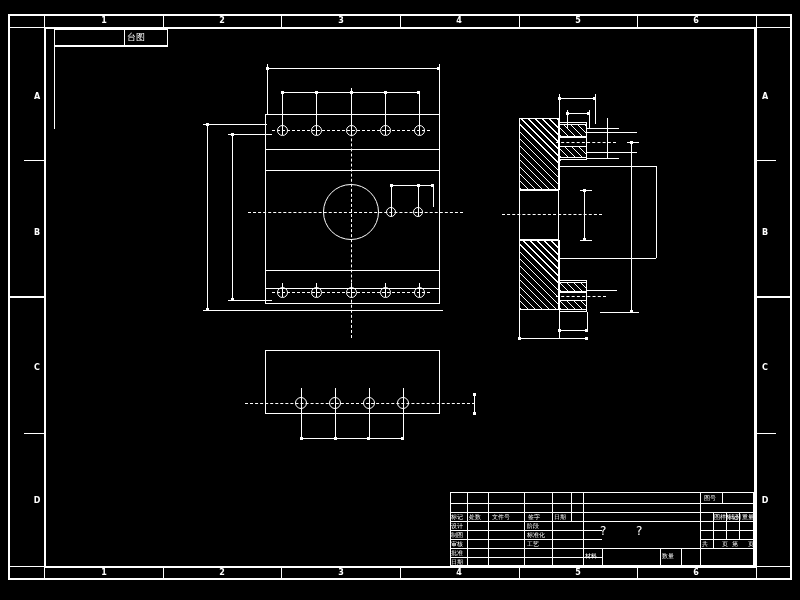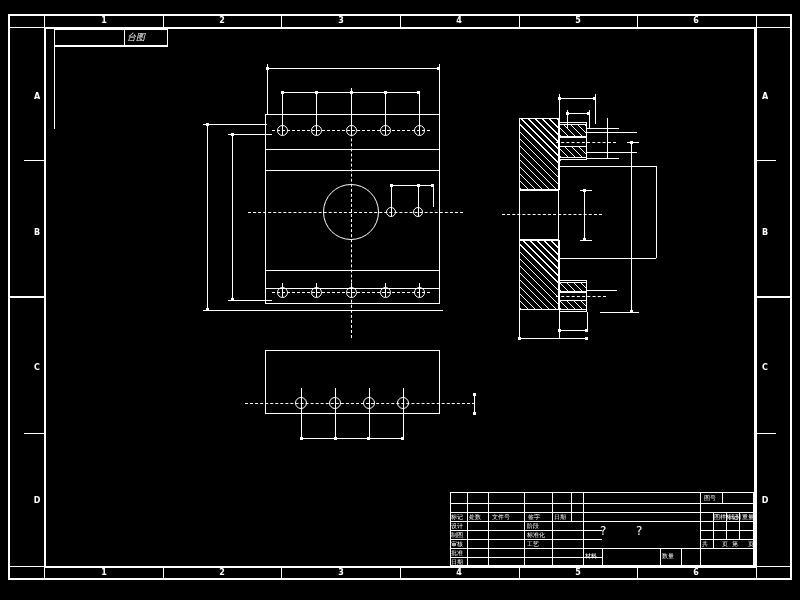--- a/index.html
+++ b/index.html
@@ -97,21 +97,21 @@
 
   <div class="zone-lbl" style="left:760px;top:93px;width:10px;">A</div>
   <div class="zone-lbl" style="left:760px;top:229px;width:10px;">B</div>
   <div class="zone-lbl" style="left:760px;top:364px;width:10px;">C</div>
   <div class="zone-lbl" style="left:760px;top:497px;width:10px;">D</div>
 
   <div class="box" style="left:54px;top:29px;width:114px;height:17px;"></div>
   <div class="ln v" style="left:124px;top:29px;height:17px;"></div>
   <div class="ln h" style="left:54px;top:46px;width:114px;"></div>
   <div class="ln v" style="left:54px;top:29px;height:100px;"></div>
-  <div style="position:absolute;left:127px;top:32px;font-size:9px;line-height:11px;color:#fff;font-family:'DejaVu Sans',sans-serif;font-style:italic;">台图</div>
+  <div style="position:absolute;left:127px;top:32px;font-size:9px;line-height:11px;color:#fff;font-family:'DejaVu Sans',sans-serif;">台图</div>
 
   <div class="box" style="left:265px;top:114px;width:175px;height:190px;"></div>
 
   <div class="ln h" style="left:265px;top:149px;width:175px;"></div>
   <div class="ln h" style="left:265px;top:170px;width:175px;"></div>
   <div class="ln h" style="left:265px;top:270px;width:175px;"></div>
   <div class="ln h" style="left:265px;top:288px;width:175px;"></div>
 
   <div class="cl-h" style="left:248px;top:212px;width:215px;"></div>
 

